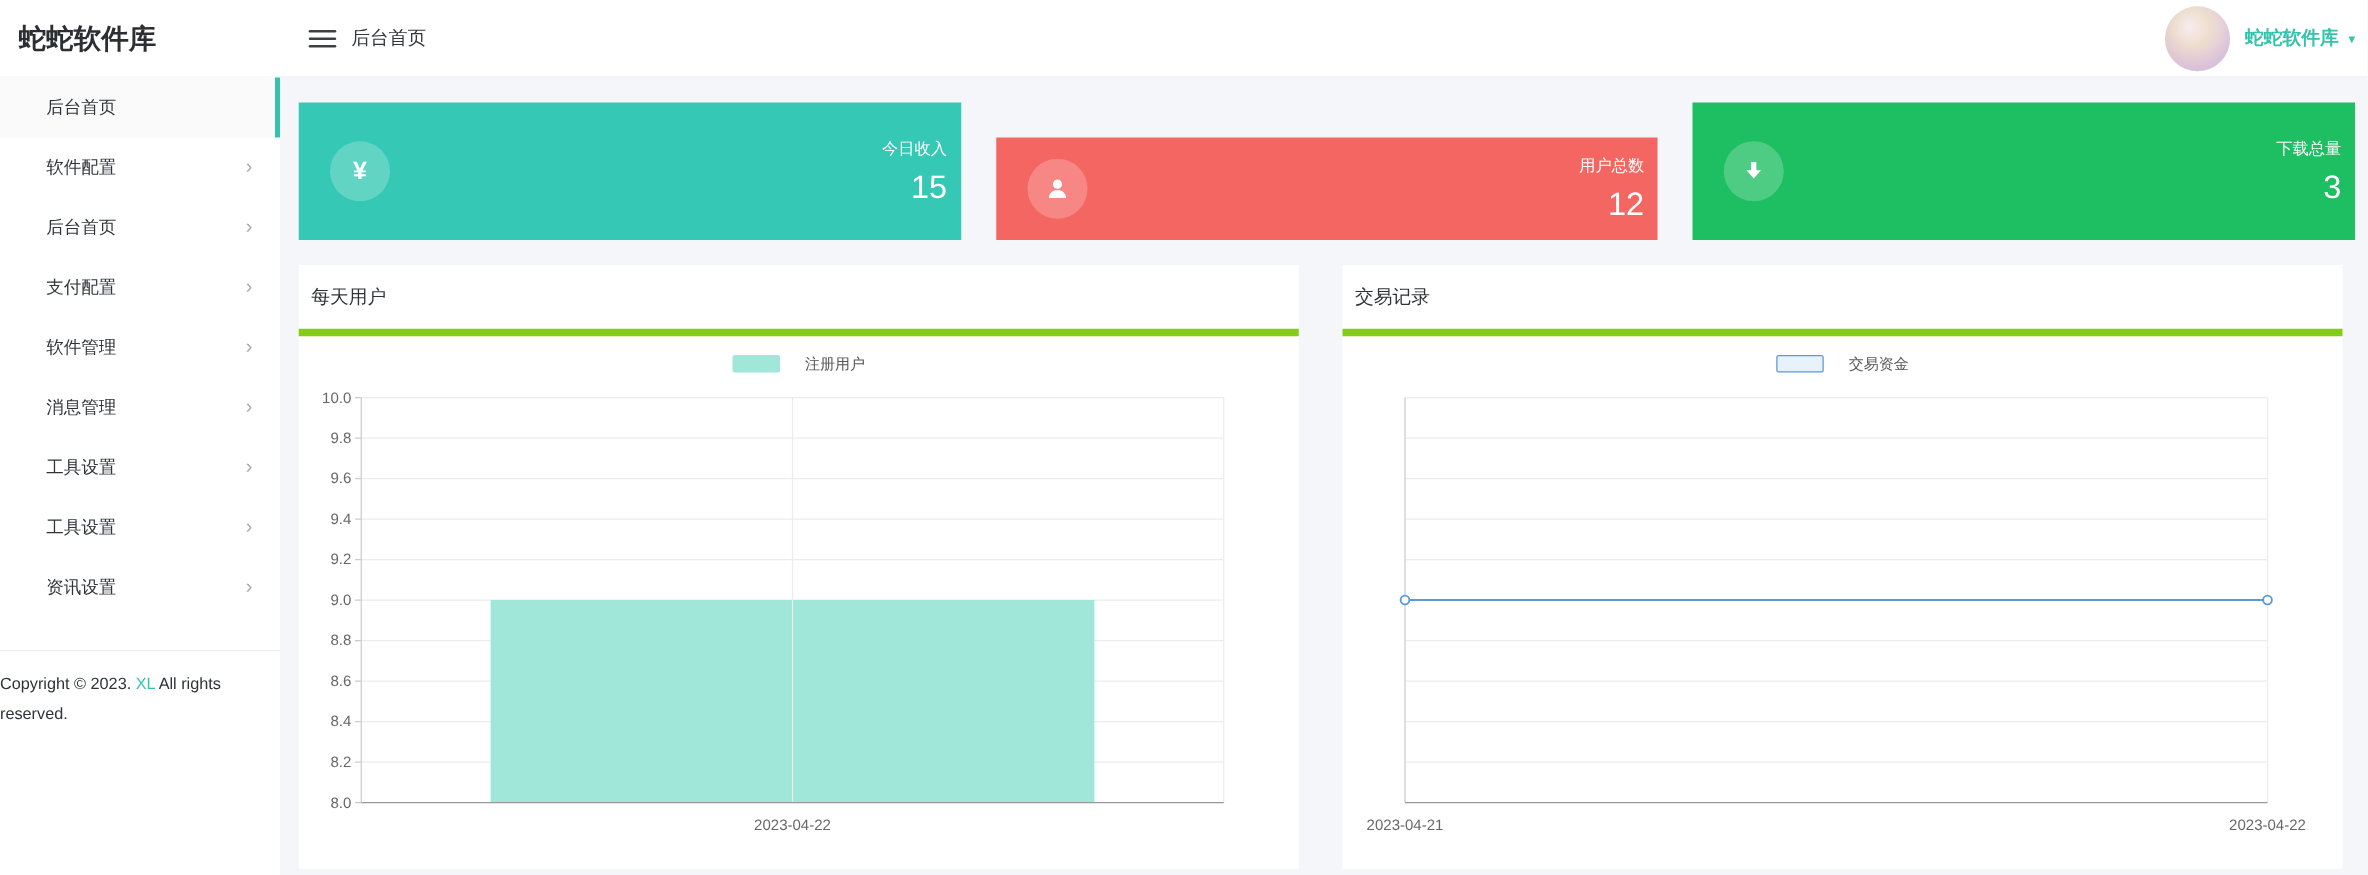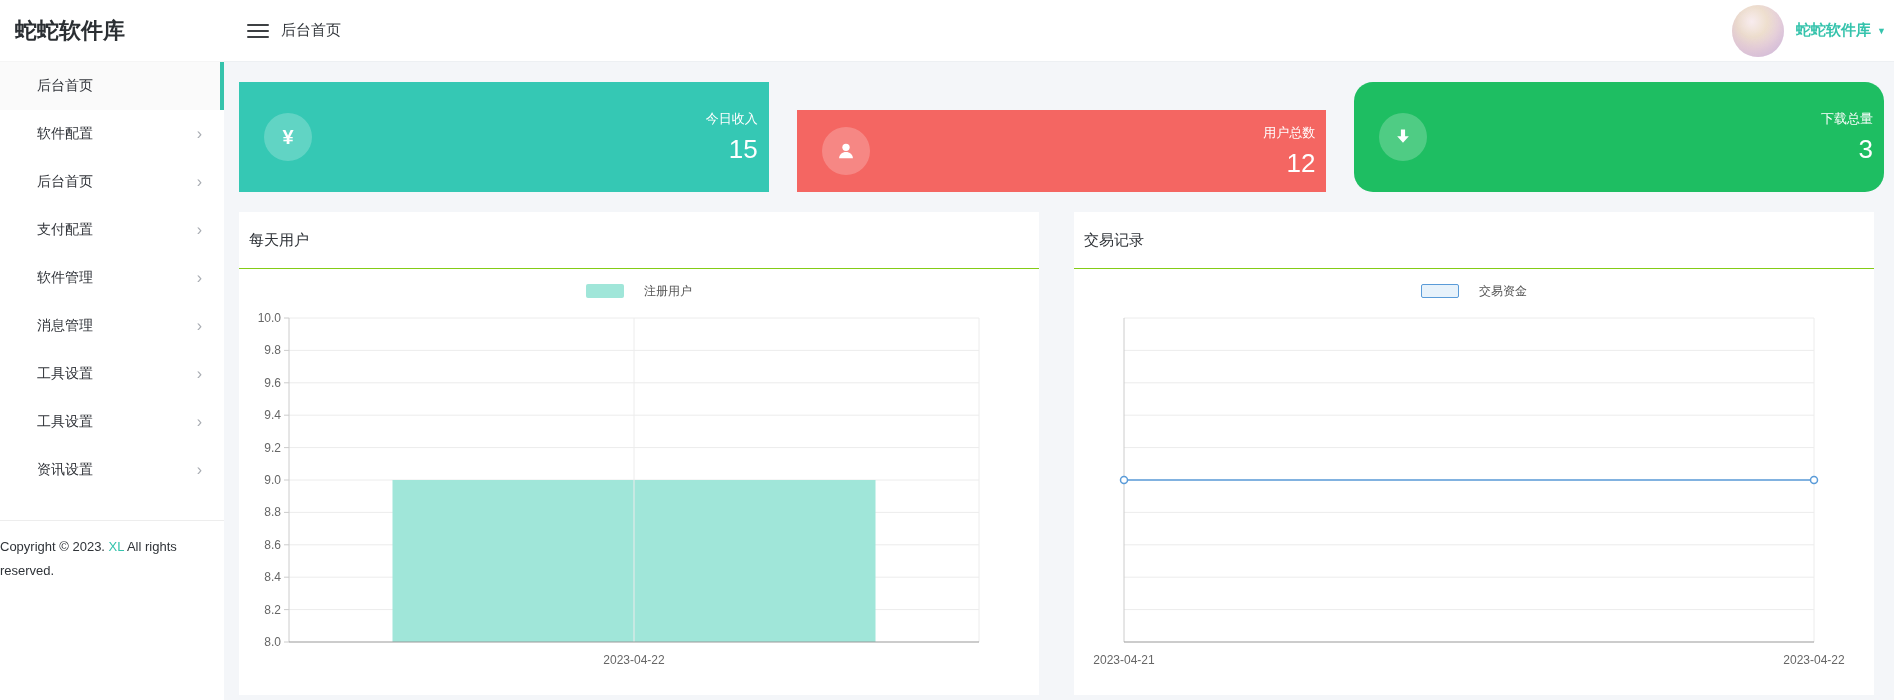--- a/index.html
+++ b/index.html
@@ -43,21 +43,21 @@
   .stat-card { flex:1; display:flex; align-items:center; color:#fff; }
   .stat-icon { width:48px; height:48px; border-radius:50%; background:rgba(255,255,255,.22);
                margin-left:25px; display:flex; align-items:center; justify-content:center;
                font-size:20px; font-weight:bold; }
   .stat-right { margin-left:auto; text-align:right; padding-right:11px; }
   .stat-label { font-size:13px; margin-bottom:6px; }
   .stat-value { font-size:26px; }
 
   .panels-row { display:flex; gap:35px; margin:20px 20px 0 15px; height:483px; }
   .panel { background:#fff; flex:1; }
-  .panel-header { height:57px; border-bottom:1px solid #84cc16; display:flex; align-items:center;
+  .panel-header { height:57px; border-bottom:6px solid #84cc16; display:flex; align-items:center;
                   padding-left:10px; font-size:15px; color:#2f3338; }
   .legend-row { height:44px; display:flex; align-items:center; justify-content:center;
                 gap:20px; font-size:12px; color:#555; cursor:pointer; }
   .swatch { width:38px; height:14px; border-radius:2px; }
   .swatch.line-swatch { border:1.5px solid #5a9bd8; background:#e7f2fb; }
   svg.chart { display:block; width:100%; height:365px; }
   svg.chart text { font-size:12px; fill:#666; font-family:"Liberation Sans","DejaVu Sans",sans-serif; }
 </style>
 </head>
 <body style="--accent: #35c3ac;">
@@ -138,21 +138,21 @@
         <svg width="22" height="22" viewBox="0 0 24 24">
           <circle cx="12" cy="8" r="4" fill="#fff"></circle>
           <path d="M4.5 20c0-4.1 3.4-7 7.5-7s7.5 2.9 7.5 7z" fill="#fff"></path>
         </svg>
       </div>
       <div class="stat-right">
         <div class="stat-label">用户总数</div>
         <div class="stat-value">12</div>
       </div>
     </div>
-    <div class="stat-card" style="background: rgb(30, 190, 98); border-radius: 19px;">
+    <div class="stat-card" style="background: rgb(30, 190, 98);">
       <div class="stat-icon">
         <svg width="20" height="20" viewBox="0 0 24 24">
           <path d="M9.5 3h5v8h4.5L12 19 5 11h4.5z" fill="#fff"></path>
         </svg>
       </div>
       <div class="stat-right">
         <div class="stat-label">下载总量</div>
         <div class="stat-value">3</div>
       </div>
     </div>

